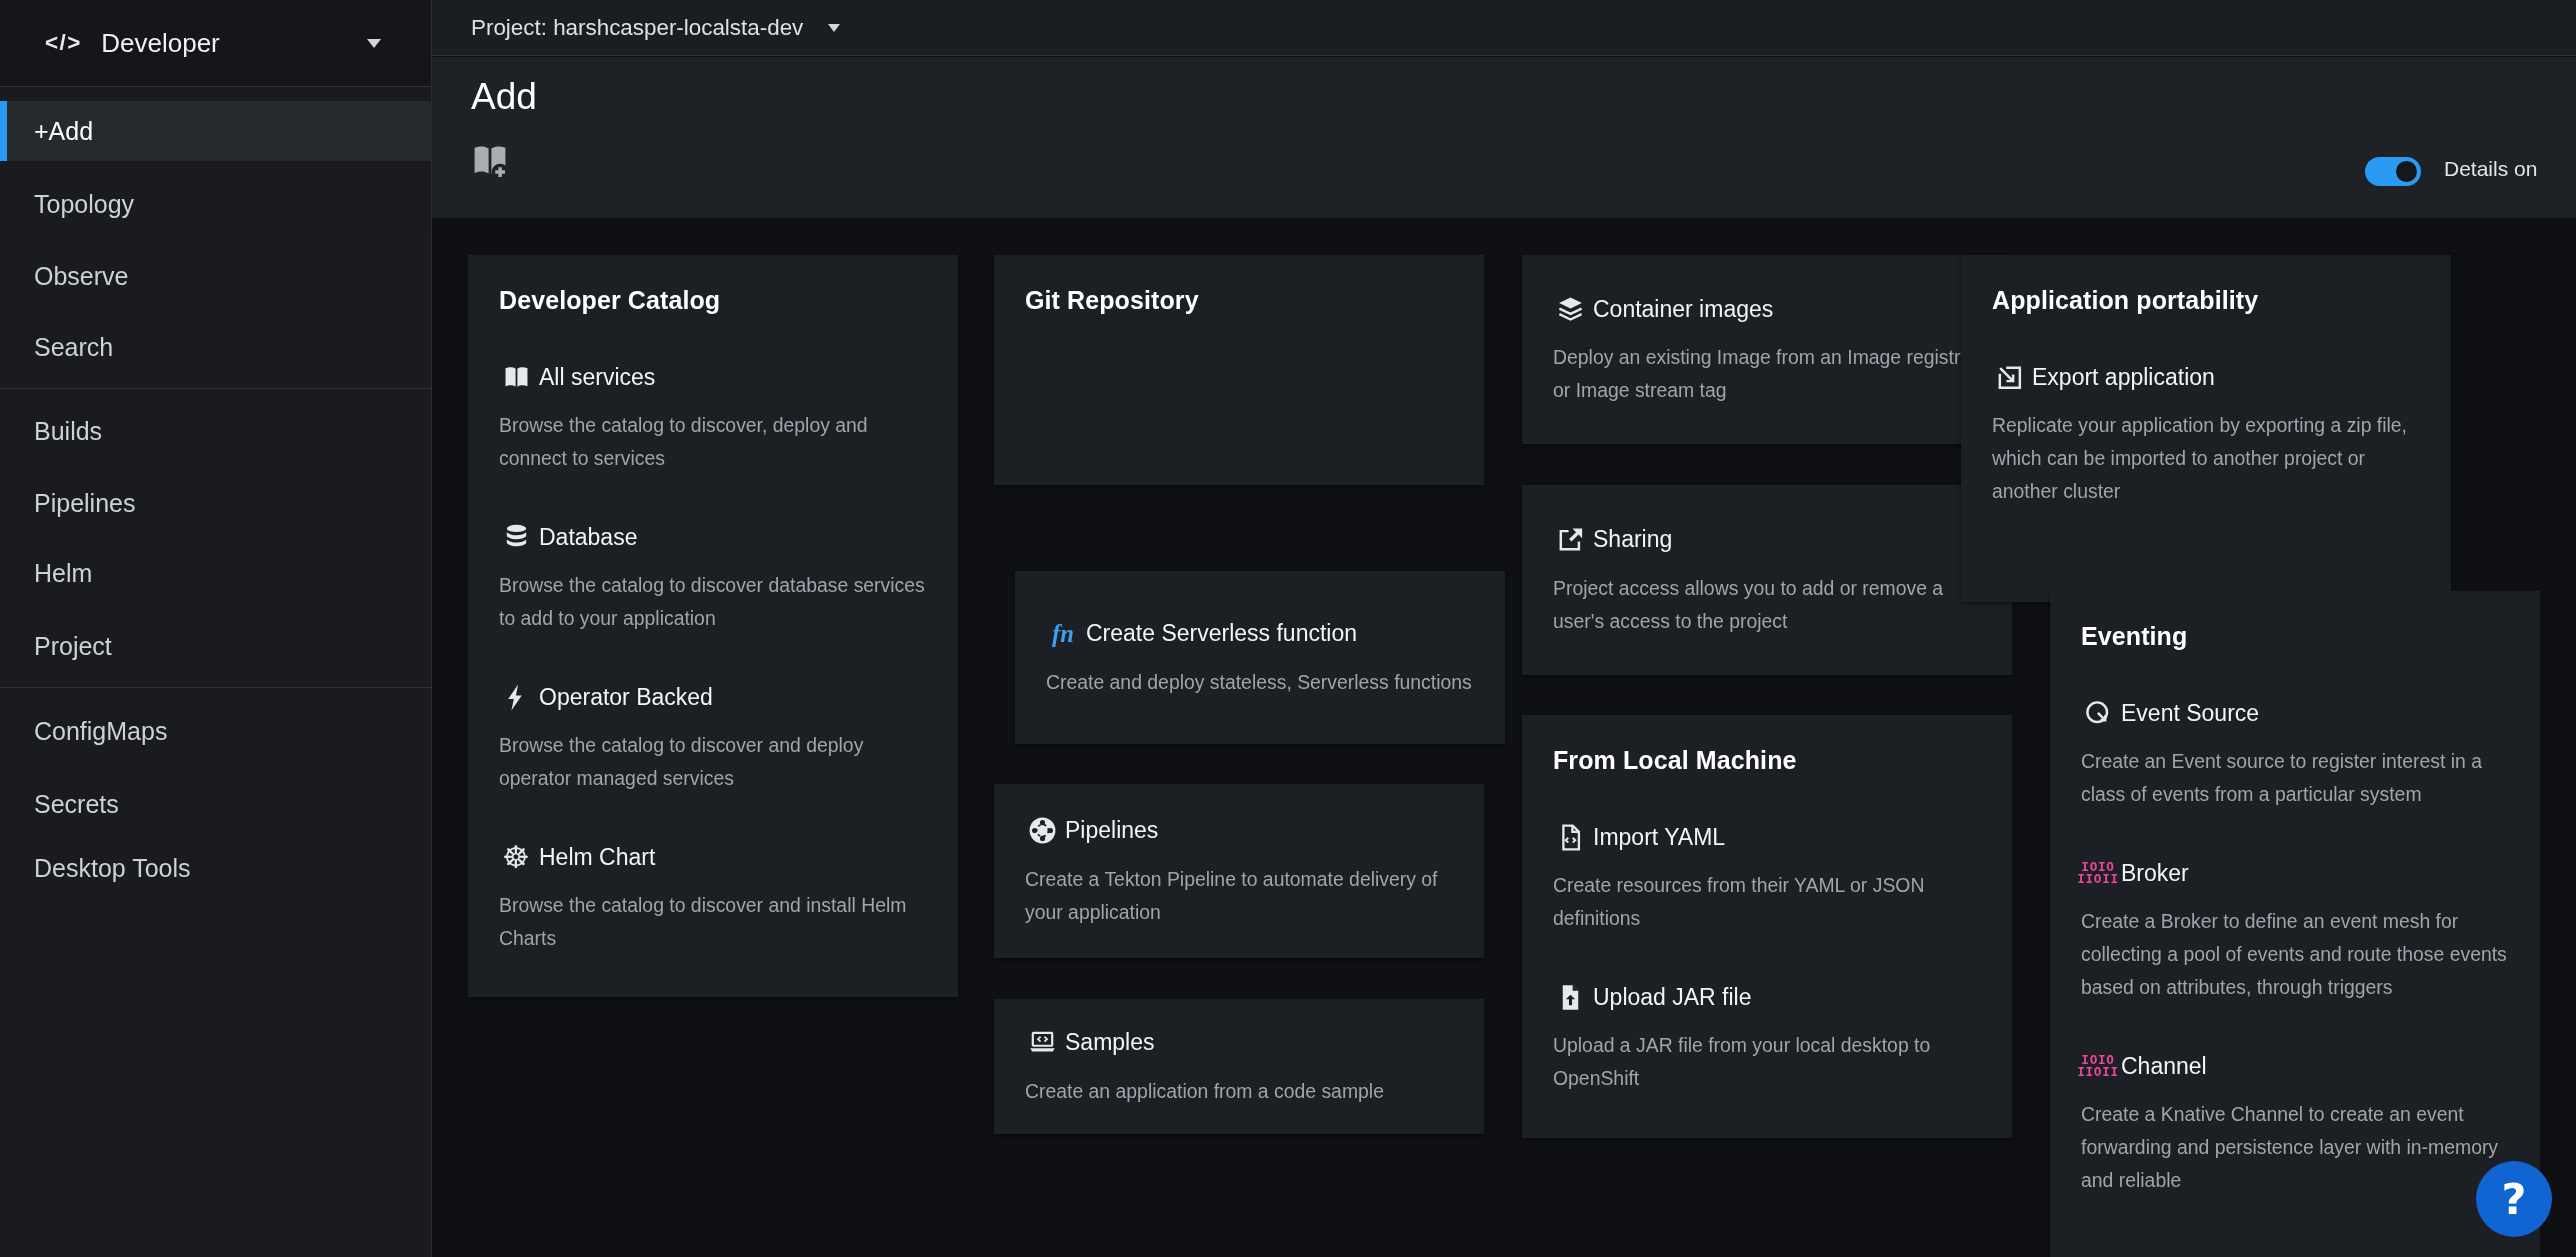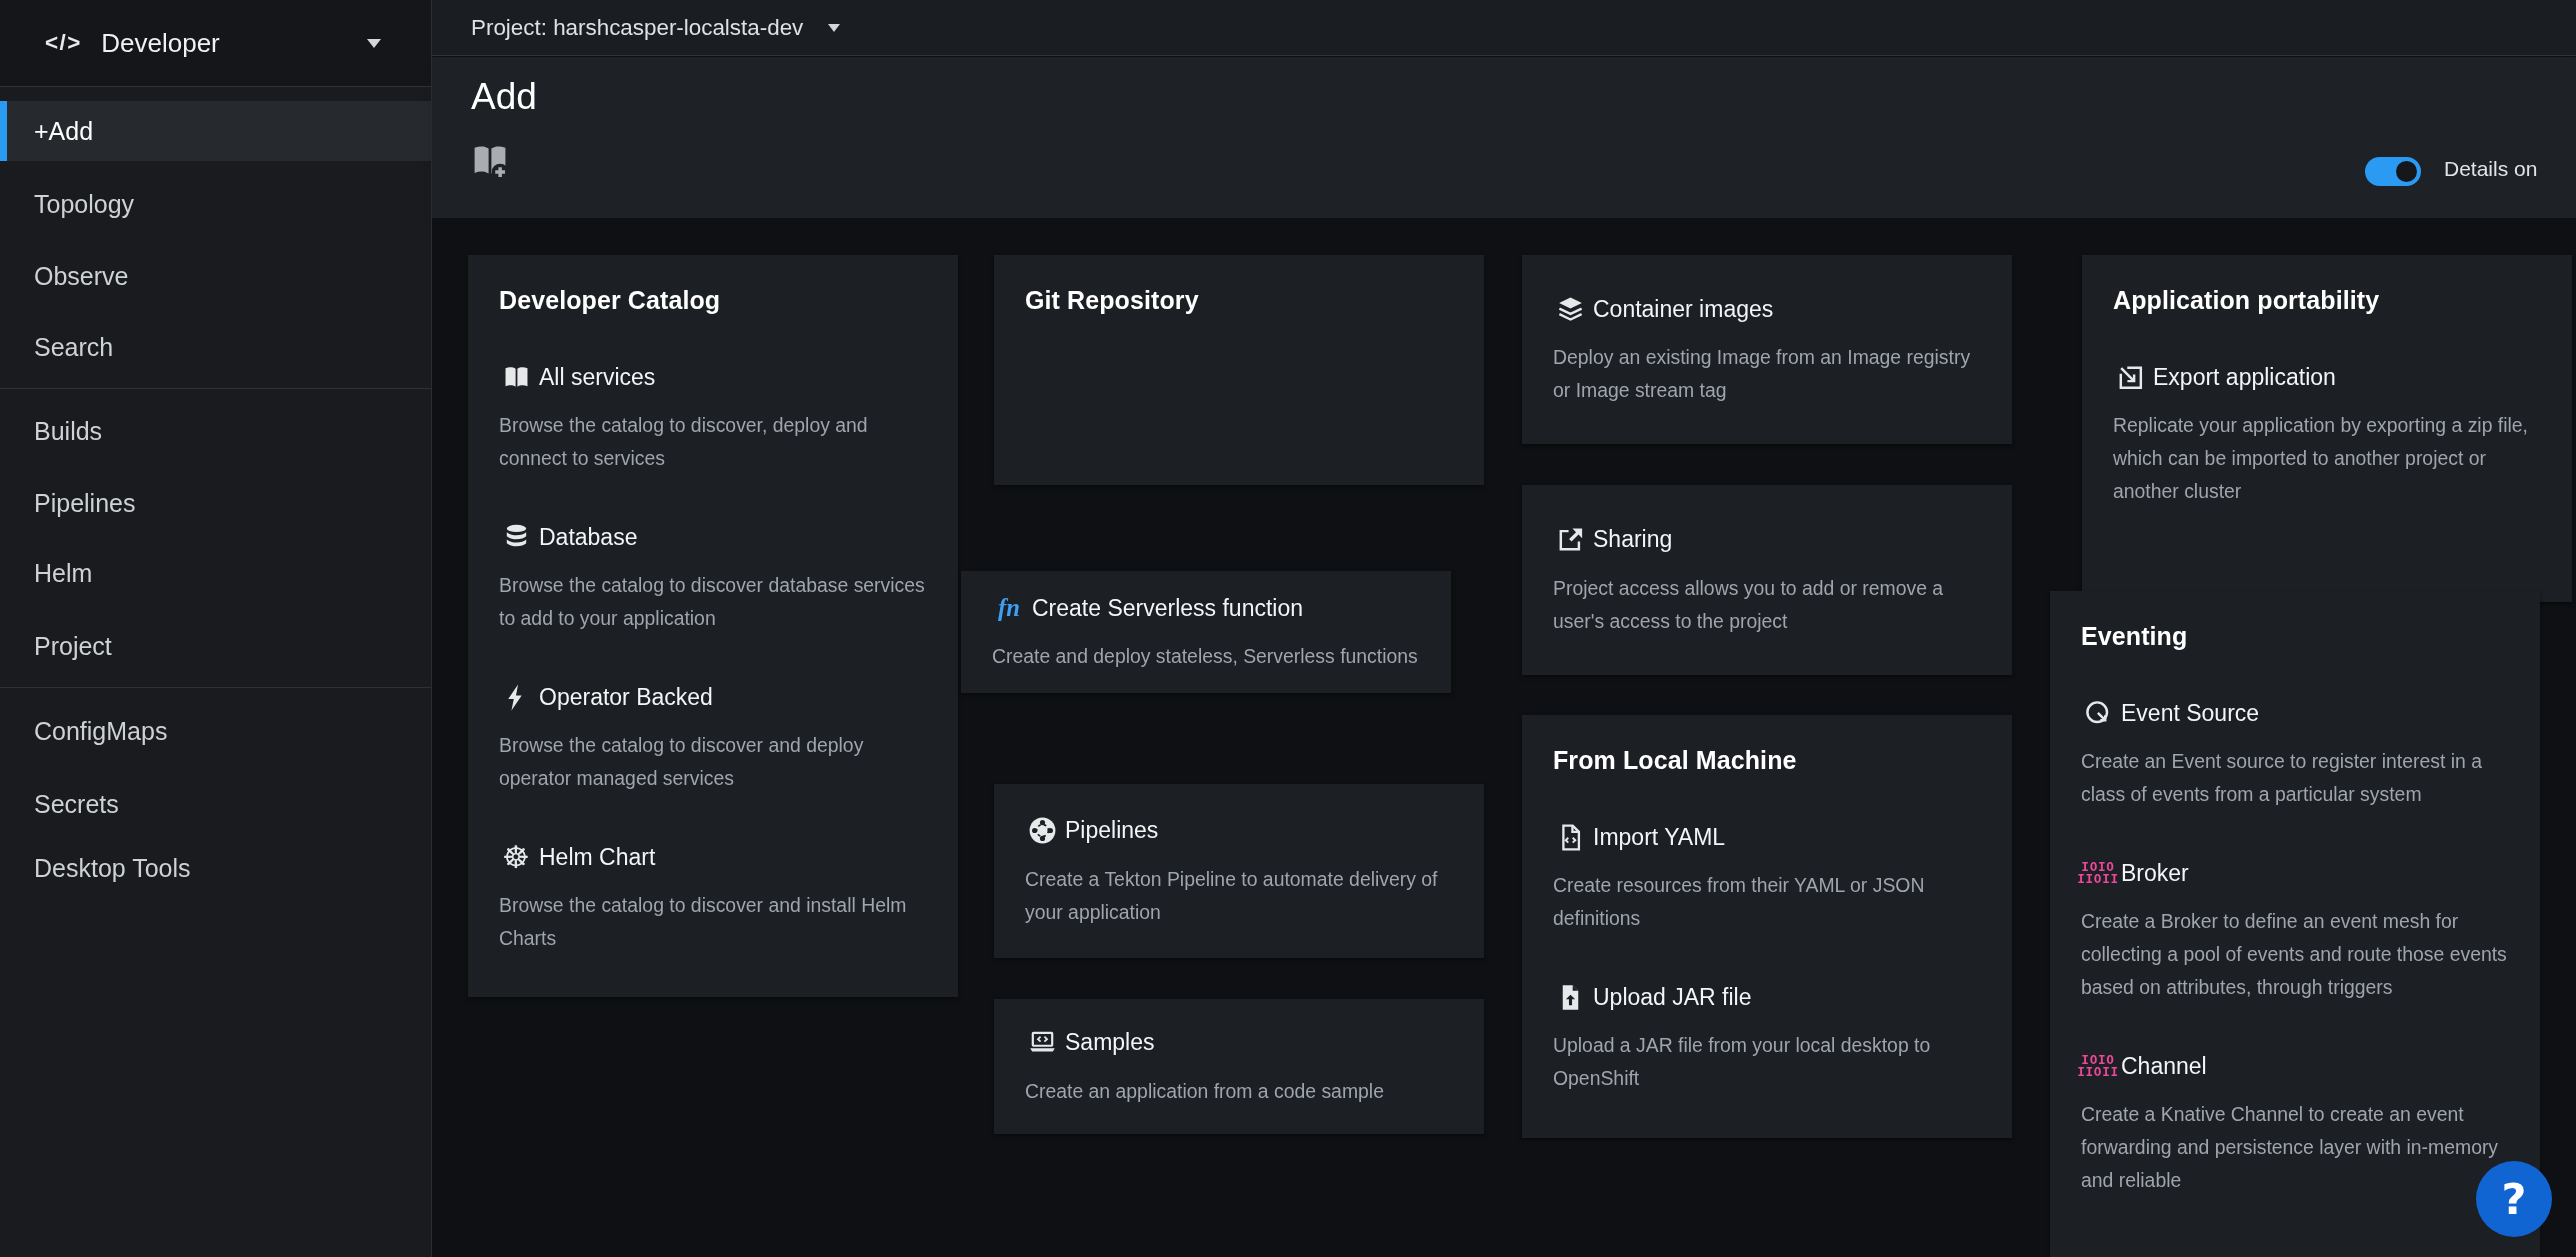--- a/index.html
+++ b/index.html
@@ -174,21 +174,21 @@
           <span class="item-title">Helm Chart</span>
         </div>
         <p class="item-desc">Browse the catalog to discover and install Helm Charts</p>
       </div>
     </div>
 
     <div class="card" style="left:562px;top:37px;height:230px">
       <h2 class="card-title">Git Repository</h2>
     </div>
 
-    <div class="card centered" style="left:529px;top:353px;height:122px">
+    <div class="card centered" style="left:583px;top:353px;height:173px">
       <div class="item">
         <div class="item-head">
           <span class="icon">
               <span class="fn-glyph">fn</span>
             </span>
           <span class="item-title">Create Serverless function</span>
         </div>
         <p class="item-desc">Create and deploy stateless, Serverless functions</p>
       </div>
     </div>
@@ -283,21 +283,21 @@
                 <path fill="#1c1f24" d="M13.7 2.5v4.3H18z"></path>
                 <path fill="#1c1f24" d="M12 9.8l3.6 3.6h-2.4v4.6h-2.4v-4.6H8.4z"></path>
               </svg>
           </span>
           <span class="item-title">Upload JAR file</span>
         </div>
         <p class="item-desc">Upload a JAR file from your local desktop to OpenShift</p>
       </div>
     </div>
 
-    <div class="card" style="left:1650px;top:37px;height:347px">
+    <div class="card" style="left:1529px;top:37px;height:347px">
       <h2 class="card-title">Application portability</h2>
       <div class="item">
         <div class="item-head">
           <span class="icon">
             <svg viewBox="0 0 24 24">
                 <path fill="none" stroke="currentColor" stroke-width="1.9" d="M9.5 4.5H20V20H4.5V9"></path>
                 <path fill="none" stroke="currentColor" stroke-width="1.9" d="M4.8 4.8 14.6 14.6"></path>
                 <path fill="none" stroke="currentColor" stroke-width="1.9" d="M14.8 9.6v5.2H9.6"></path>
               </svg>
           </span>

